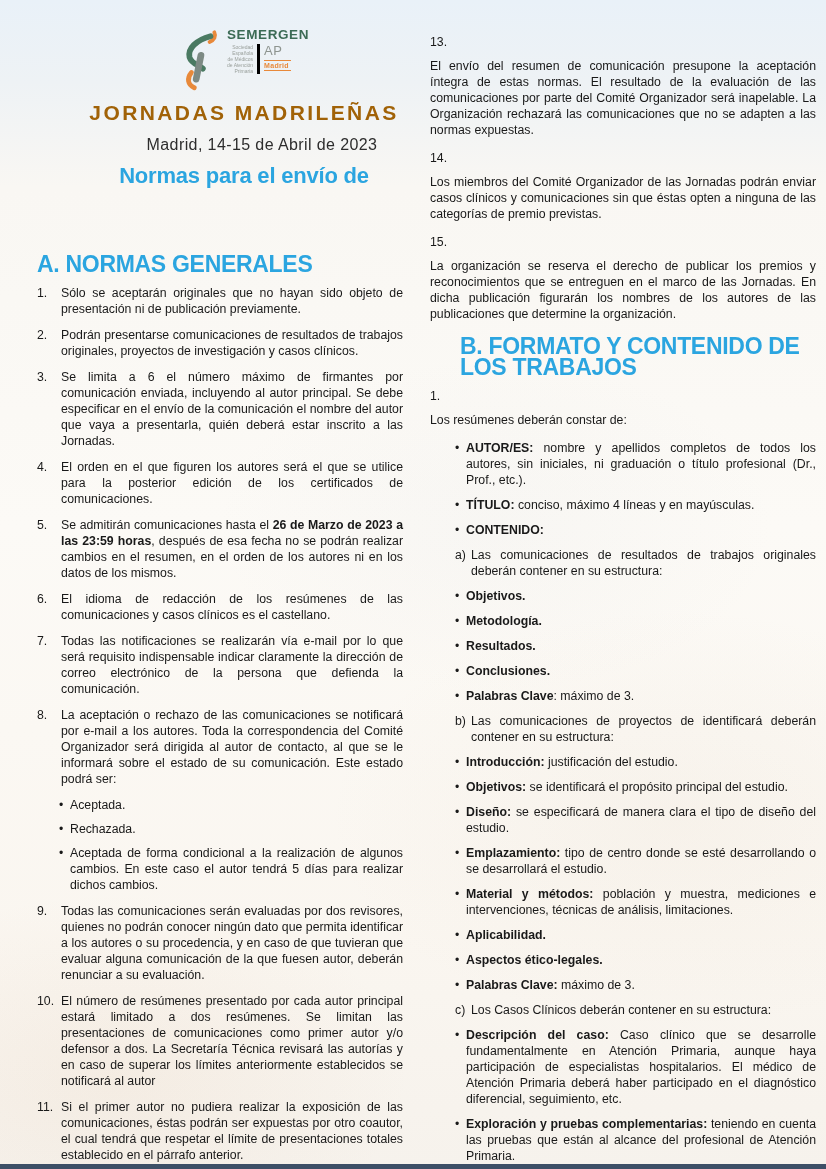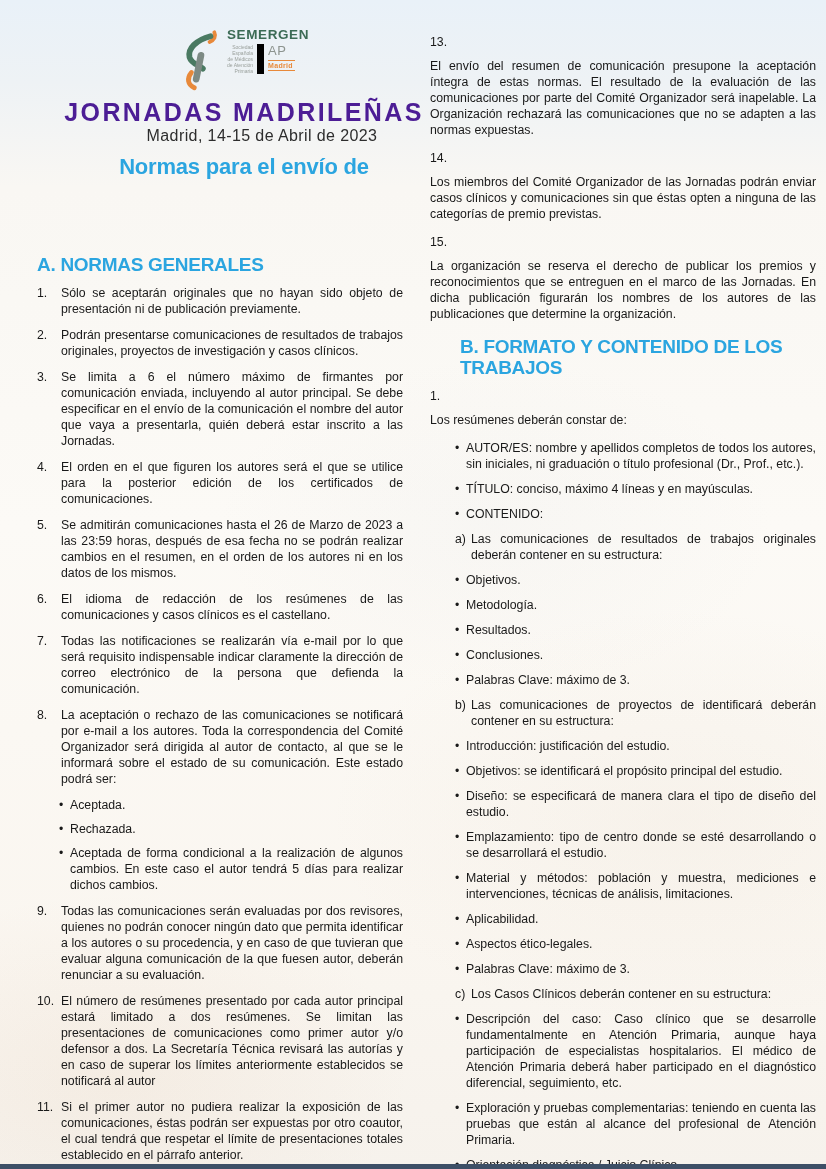--- a/index.html
+++ b/index.html
@@ -22,53 +22,53 @@
   }
   .page{position:absolute;inset:0;}
 
   
   .header{position:absolute;top:28px;left:8px;width:472px;text-align:center;}
   .logo{display:inline-flex;align-items:flex-start;gap:6px;margin-bottom:4px;}
   .logo-right{text-align:left;}
   .logo-brand{font-size:13.5px;font-weight:bold;letter-spacing:.6px;color:var(--logo-green);line-height:14px;}
   .logo-sub{display:flex;align-items:stretch;margin-top:2px;}
   .logo-tagline{font-size:5px;line-height:6px;color:#9aa09c;text-align:right;padding-right:4px;}
-  .logo-ap{border-left:7px solid #000000;padding-left:4px;display:flex;flex-direction:column;justify-content:flex-start;}
+  .logo-ap{border-left:3px solid #000000;padding-left:4px;display:flex;flex-direction:column;justify-content:flex-start;}
   .logo-ap-txt{font-size:13px;color:#8d948f;line-height:14px;letter-spacing:.5px;}
   .logo-region{font-size:7px;font-weight:bold;color:var(--logo-orange);
     border-top:1px solid var(--logo-orange);border-bottom:1px solid var(--logo-orange);
     padding:1px 2px 1px 0;margin-top:2px;letter-spacing:.3px;}
-  .event-title{color:#4c1d95;font-weight:600;font-size:25px;line-height:29px;letter-spacing:2.4px;}
-  .event-date{font-size:16px;letter-spacing:.4px;color:#2d2d2d;padding-left:36px;}
+  .event-title{color:#a16207;font-weight:600;font-size:21px;line-height:29px;letter-spacing:2.4px;}
+  .event-date{margin-top:9px;font-size:16px;letter-spacing:.4px;color:#2d2d2d;padding-left:36px;}
   .doc-subtitle{margin-top:12px;color:var(--accent);font-weight:bold;font-size:22px;line-height:20.5px;letter-spacing:-0.2px;}
 
   
   .col{position:absolute;font-size:12.3px;line-height:16px;}
   .col-left{left:37px;top:254px;width:366px;}
   .col-right{left:430px;top:34px;width:386px;}
-  h2{margin:0 0 10px 0;font-size:19px;line-height:21px;letter-spacing:-0.3px;color:var(--accent);}
+  h2{margin:0 0 10px 0;font-size:23px;line-height:21px;letter-spacing:-0.3px;color:var(--accent);}
   .col-right h2{margin-top:14px;margin-left:30px;}
 
   .nitem{display:flex;margin-bottom:10px;}
   .nnum{flex:0 0 24px;}
   .nbody{flex:1;text-align:justify;}
   .col-right .nitem{margin-bottom:12px;flex-direction:column;}
 
   .subul{margin:8px 0 10px 22px;}
   .brow{display:flex;margin-bottom:8px;}
   .dot{flex:0 0 11px;}
   .bbody{flex:1;text-align:justify;}
 
   .entries{margin-left:25px;}
   .entries .brow{margin-bottom:9px;}
   .arow{display:flex;margin-bottom:9px;}
   .alab{flex:0 0 16px;}
   .abody{flex:1;text-align:justify;}
 
-  .b{font-weight:normal;}
+  .b{font-weight:bold;}
 
   
   .footer-bar{position:absolute;left:0;bottom:0;width:826px;height:5px;background:var(--footer-navy);}
 </style>
 </head>
 <body>
 
 <div class="page">
 
   <div class="header">

